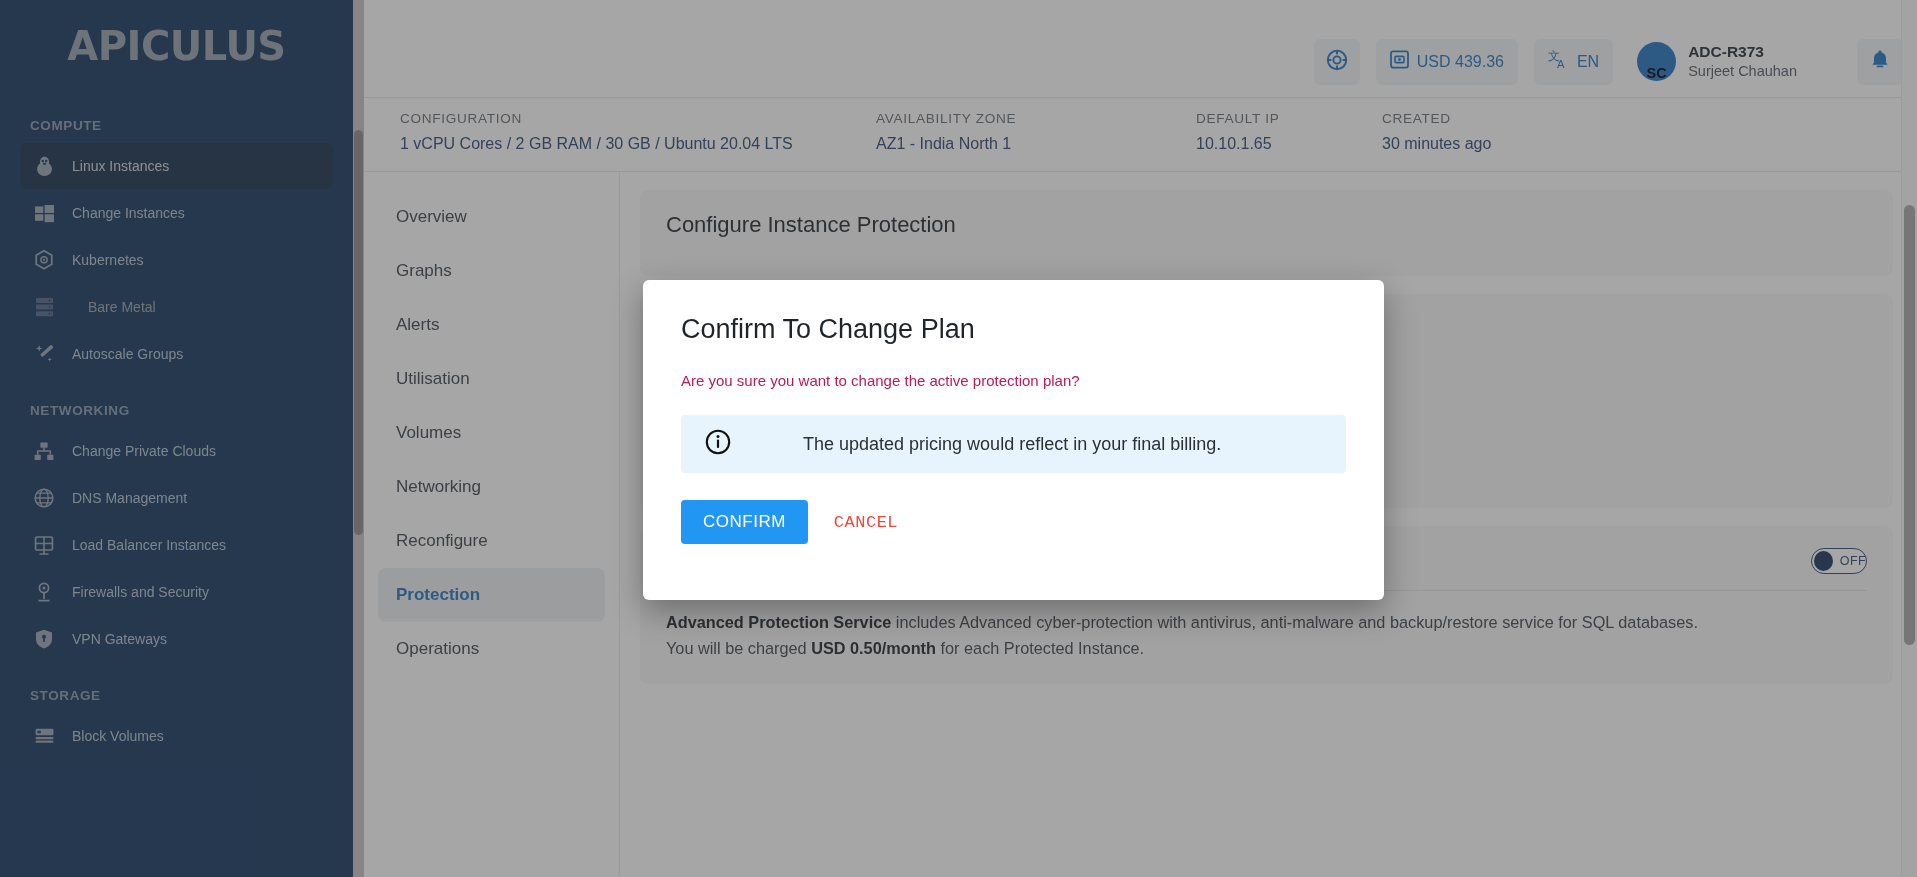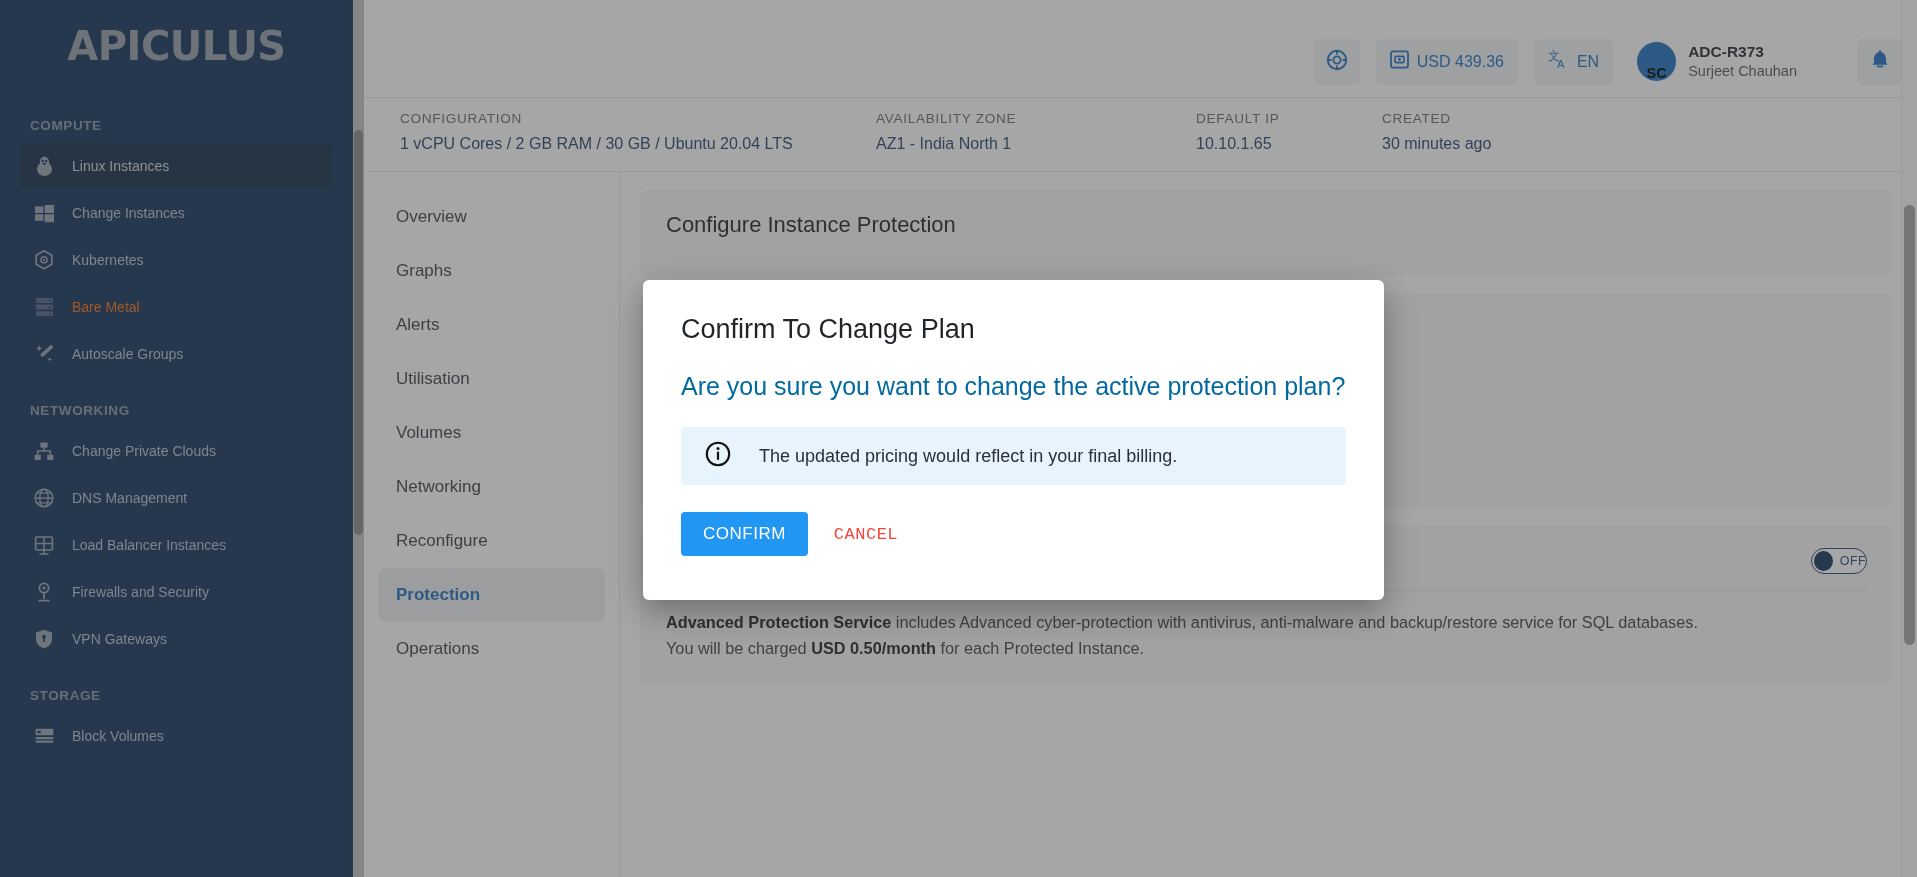--- a/index.html
+++ b/index.html
@@ -28,21 +28,21 @@
   .nav-group-label {
     color: #8d9aaa; font-size: 13.5px; font-weight: bold; letter-spacing: 0.6px;
     padding: 0 0 0 30px; margin-top: 26px; margin-bottom: 10px;
   }
   .nav-item {
     display: flex; align-items: center; height: 46px; margin: 1px 20px 1px 20px;
     padding-left: 9px; border-radius: 7px; color: #b9c3cf; font-size: 14px;
     cursor: pointer;
   }
   .nav-item.active { background: #17304e; color: #cfd7e0; }
-  .nav-item.dim { color: #f97316; }
+  .nav-item.dim { color: #a3a3a3; gap: 16px; }
   .nav-item .ic {
     width: 30px; height: 22px; display:flex; align-items:center; justify-content:center;
     margin-right: 13px; flex: 0 0 30px;
   }
   .nav-item .ic svg { display:block; }
   .nav-item .lbl { white-space: nowrap; }
   
   #side-scrollbar {
     position: absolute; left: 353px; top: 0; width: 11px; height: 877px;
     background: rgba(150,150,150,0.55); z-index: 6;
@@ -147,24 +147,24 @@
   #scrim {
     position:absolute; inset:0; background: rgba(58,58,58,0.45); z-index: 20;
   }
   #modal {
     position:absolute; left: 643px; top: 280px; width: 741px; height: 320px;
     background:#fff; border-radius: 6px; z-index: 21;
     box-shadow: 0 11px 32px rgba(0,0,0,0.32);
     padding: 34px 38px 0 38px;
   }
   #modal h2 { font-size: 27px; font-weight: normal; color:#1f2429; margin-bottom: 27px; }
-  #modal .q { font-size: 25px; color:#0369a1; margin-bottom: 26px; }
+  #modal .q { font-size: 15px; color:#be185d; margin-bottom: 26px; }
   .infobox {
     background:#e8f4fd; border-radius:4px; height: 58px;
-    display:flex; align-items:center; padding-left: 24px; margin-bottom: 27px;
+    display:flex; align-items:center; padding-left: 24px; margin-bottom: 27px; gap: 44px;
   }
   .infobox .itxt { font-size:18px; color:#2b3036; margin-left: 28px; }
   .btn-row { display:flex; align-items:center; }
   .btn-confirm {
     background:#2196f3; color:#fff; border:none; border-radius:4px;
     height: 44px; padding: 0 22px; font-size: 17px; letter-spacing:.5px;
     font-family:"Liberation Sans", sans-serif; cursor:pointer;
   }
   .btn-cancel {
     background:none; border:none; color:#f4443a; font-size:17px; letter-spacing:.5px;

